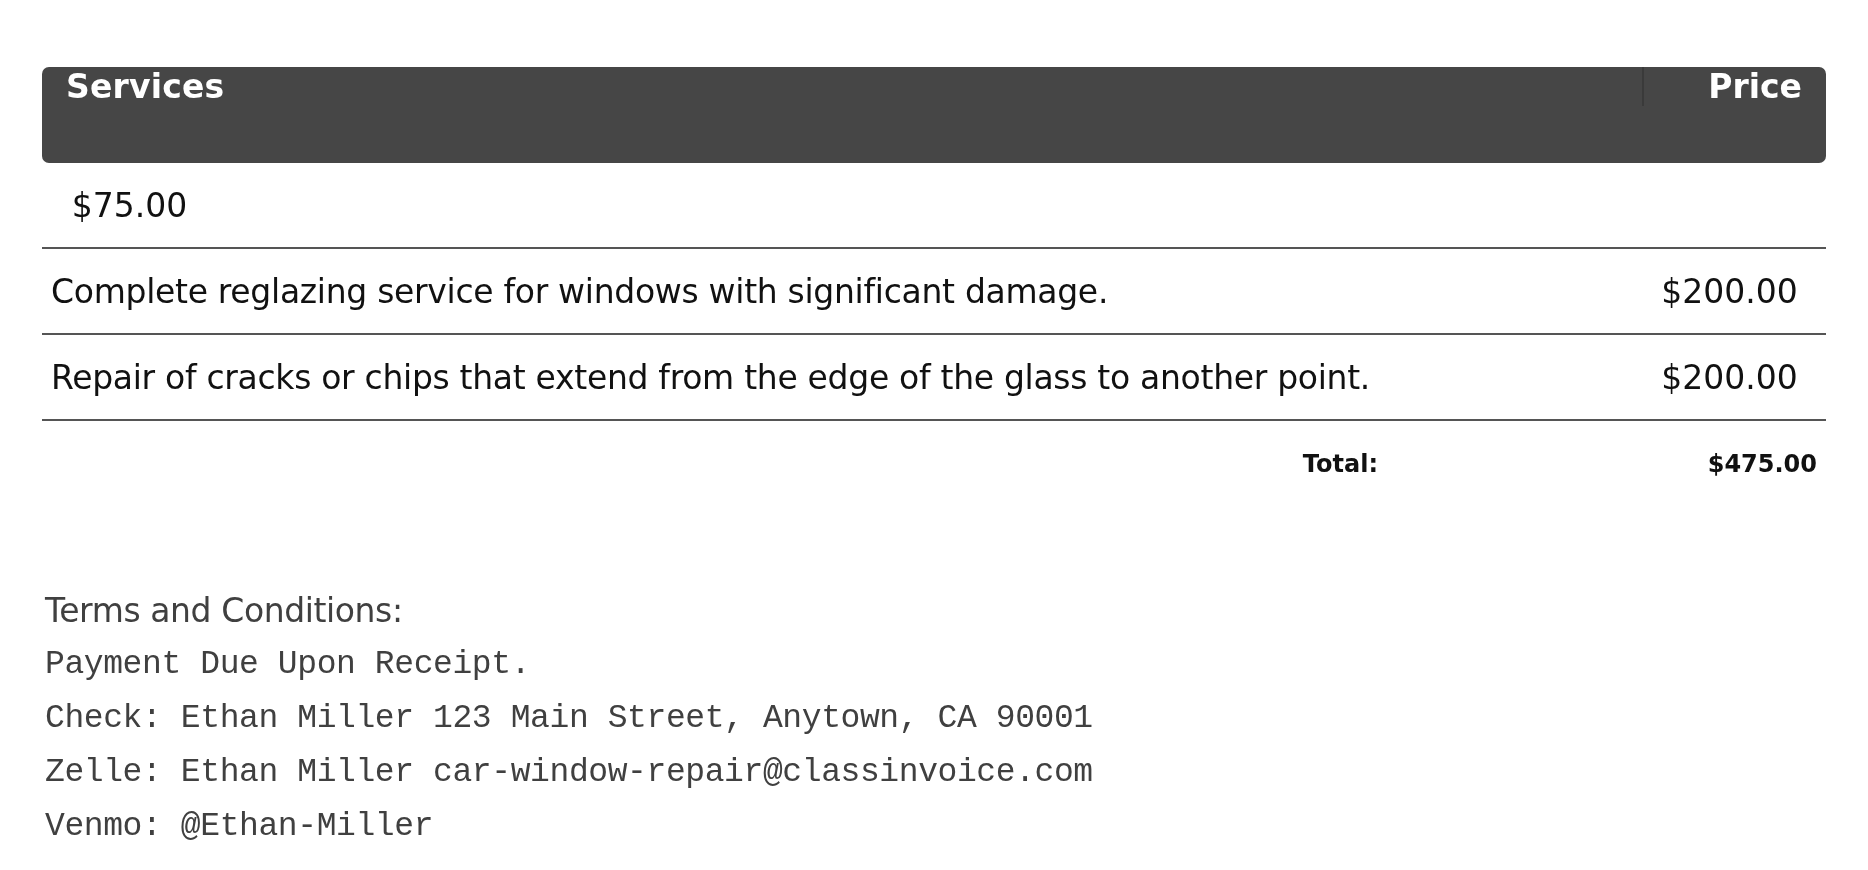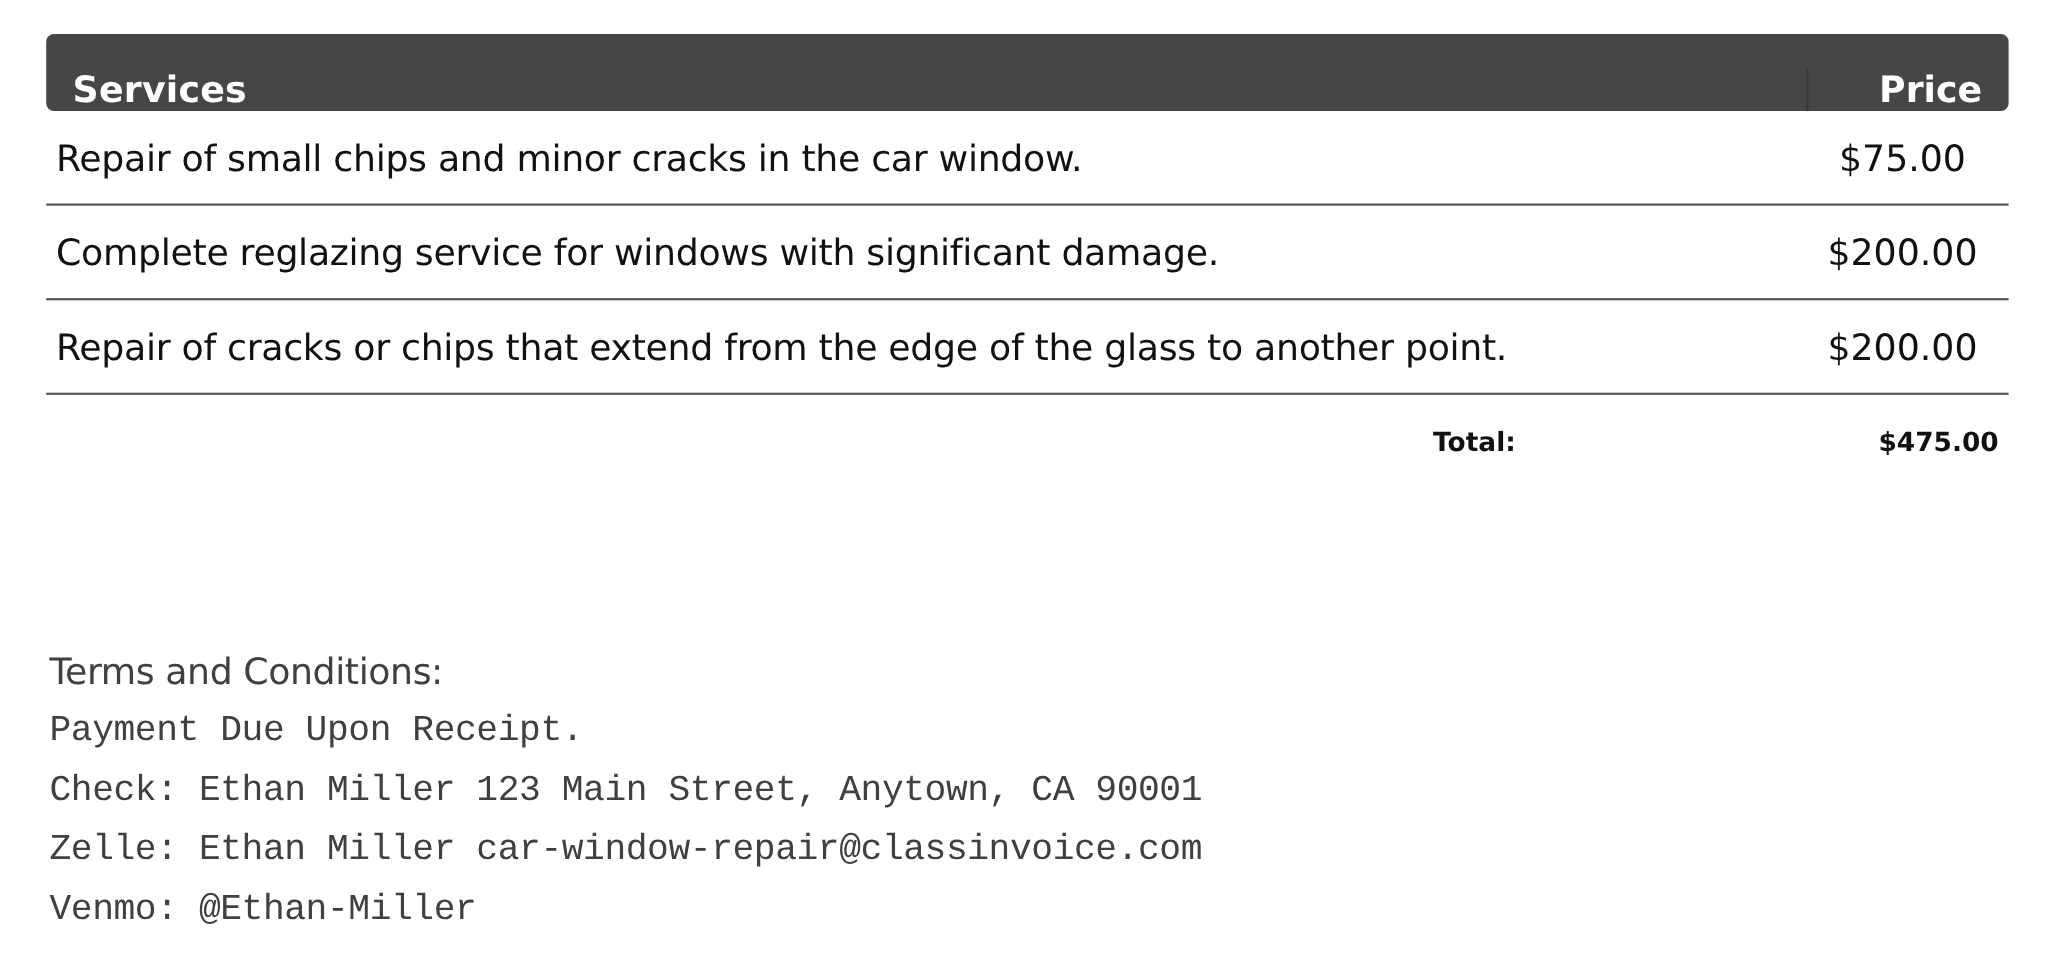--- a/index.html
+++ b/index.html
@@ -16,27 +16,28 @@
       color: #111111;
     }
     .invoice-table {
       position: absolute;
       left: 42px;
       top: 31px;
       width: 1784px;
     }
     .table-header {
       display: flex;
-      height: 70px;
+      height: 96px;
       background: #464646;
       border-radius: 7px;
       color: #ffffff;
       font-weight: bold;
       font-size: 33px;
-      align-items: flex-end;
+      align-items: flex-start;
+      margin-top: 36px;
     }
     .th-services {
       flex: 1;
       display: flex;
       align-items: center;
       padding-left: 24px;
       letter-spacing: 0.2px;
     }
     .th-price {
       width: 184px;
@@ -108,21 +109,20 @@
 </head>
 <body>
 
 <div class="invoice-table">
   <div class="table-header">
     <div class="th-services">Services</div>
     <div class="th-price">Price</div>
   </div>
 
   <div class="table-row">
-    <div class="td-desc">Repair of small chips and minor cracks in the car window.</div>
     <div class="td-price">$75.00</div>
   </div>
   <div class="table-row">
     <div class="td-desc">Complete reglazing service for windows with significant damage.</div>
     <div class="td-price">$200.00</div>
   </div>
   <div class="table-row">
     <div class="td-desc">Repair of cracks or chips that extend from the edge of the glass to another point.</div>
     <div class="td-price">$200.00</div>
   </div>

